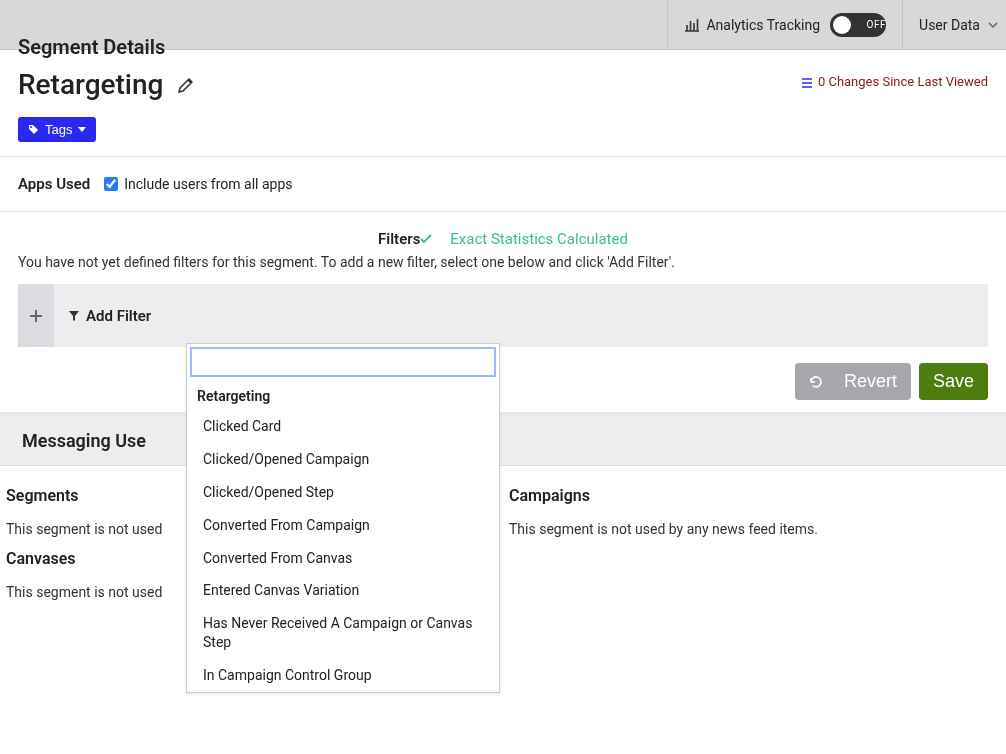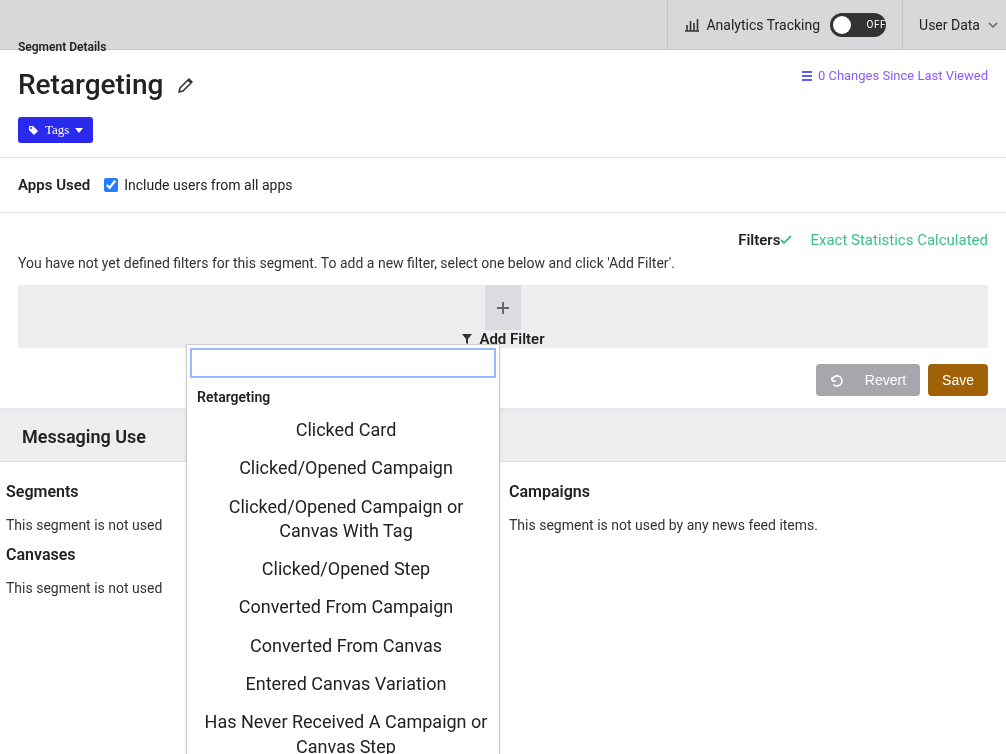--- a/index.html
+++ b/index.html
@@ -8,21 +8,21 @@
   
   .header-bar {
     display: flex;
     align-items: center;
     background: #d8d8db;
     height: 50px;
     border-bottom: 1px solid #c5c5c8;
   }
   .header-title {
     padding-left: 18px;
-    font-size: 12px;
+    font-size: 20px;
     font-weight: 600;
     flex: 1;
     margin-top: 44px;
   }
   .header-section {
     display: flex;
     align-items: center;
     height: 100%;
     padding: 0 16px;
     border-left: 1px solid #c5c5c8;
@@ -49,58 +49,57 @@
   .chev { width: 10px; height: 10px; }
   
   
   .title-row {
     display: flex; align-items: flex-start; justify-content: space-between;
     padding: 18px 18px 8px 18px;
   }
   .seg-name { font-size: 28px; font-weight: 500; display: flex; align-items: center; gap: 14px; }
   .pencil { cursor: pointer; }
   .changes-link {
-    color: #8b5cf6; font-size: 13px; display: flex; align-items: center; gap: 5px;
-    cursor: pointer; 
+    color: #7f1d1d; font-size: 13px; display: flex; align-items: flex-end; gap: 5px;
+    cursor: pointer; margin-top: 6px;
   }
   .tags-btn {
     margin: 8px 0 14px 18px;
     background: #2a2aee; color: #fff; border: none;
     padding: 5px 10px; font-size: 13px; border-radius: 3px;
-    display: inline-flex; align-items: center; gap: 6px; cursor: pointer; font-family: Liberation Serif, serif;
+    display: inline-flex; align-items: center; gap: 6px; cursor: pointer;
   }
   
   .divider { height: 1px; background: #e3e3e6; width: 100%; }
   
   
   .section {
     padding: 18px;
   }
   .apps-row { display: flex; align-items: center; gap: 14px; }
   .section-heading { font-size: 15px; font-weight: 600; }
   .checkbox-wrap { display: flex; align-items: center; gap: 6px; font-size: 14px; }
   .checkbox-wrap input { width: 14px; height: 14px; accent-color: #257cff; }
   
   
   .filters-head {
-    display: flex; justify-content: flex-end; align-items: center;
+    display: flex; justify-content: center; align-items: center;
     padding: 18px 18px 6px 18px;
   }
   .exact-stats {
     color: #3bbf88; font-size: 15px; display: flex; align-items: center; gap: 18px;
   }
   .filters-desc { padding: 0 18px 14px 18px; font-size: 14px; color: #333; }
   
   .filter-bar {
     background: #ededf0;
     margin: 0 18px;
     display: flex; align-items: center;
     height: 63px;
     position: relative;
-    flex-direction: column;
   }
   .plus-cell {
     width: 36px; height: 100%; background: #dcdce0;
     display: flex; align-items: center; justify-content: center;
     font-size: 18px; color: #555; cursor: pointer;
   }
   .add-filter-label {
     display: flex; align-items: center; gap: 6px;
     padding: 0 14px; font-size: 15px; font-weight: 600;
   }
@@ -135,40 +134,39 @@
   .dd-search {
     width: 100%; height: 28px; border: 1px solid #88a;
     outline: 2px solid #9bb8ff; outline-offset: -1px;
     padding: 0 6px; font-size: 13px;
   }
   .dd-list { max-height: 380px; overflow-y: auto; }
   .dd-group {
     padding: 8px 10px 6px 10px; font-weight: 600; font-size: 14px;
   }
   .dd-item {
-    padding: 7px 10px 7px 16px; font-size: 18px; cursor: pointer;
+    padding: 7px 10px 7px 16px; font-size: 14px; cursor: pointer;
     line-height: 1.35;
-    text-align: center;
   }
   .dd-list::-webkit-scrollbar { width: 10px; }
   .dd-list::-webkit-scrollbar-thumb { background: #c3c3c8; border-radius: 5px; }
   .dd-list::-webkit-scrollbar-track { background: transparent; }
   
   
   .save-row {
     display: flex; justify-content: flex-end; gap: 8px;
     padding: 16px 18px 12px 18px;
   }
   .btn {
     border: none; border-radius: 4px; padding: 8px 14px;
-    font-size: 14px; color: #fff; cursor: pointer;
+    font-size: 18px; color: #fff; cursor: pointer;
     display: inline-flex; align-items: center; gap: 22px;
   }
   .btn-revert { background: #a6a6ac; }
-  .btn-save { background: #a16207; }
+  .btn-save { background: #4d7c0f; }
   
   
   .band {
     background: #e9e9ec; height: 4px; width: 100%;
   }
   .messaging-head {
     background: #ededf0;
     padding: 14px 22px;
     font-size: 18px; font-weight: 600;
     border-bottom: 1px solid #ddd;
@@ -292,21 +290,20 @@
   </div>
 
   <div class="dropdown">
     <div class="dd-search-wrap">
       <input class="dd-search" type="text" style="">
     </div>
     <div class="dd-list">
       <div class="dd-group">Retargeting</div>
       <div class="dd-item">Clicked Card</div>
       <div class="dd-item">Clicked/Opened Campaign</div>
-      <div class="dd-item">Clicked/Opened Campaign or Canvas With Tag</div>
       <div class="dd-item">Clicked/Opened Step</div>
       <div class="dd-item">Converted From Campaign</div>
       <div class="dd-item">Converted From Canvas</div>
       <div class="dd-item">Entered Canvas Variation</div>
       <div class="dd-item">Has Never Received A Campaign or Canvas Step</div>
       <div class="dd-item">In Campaign Control Group</div>
     </div>
   </div>
 </div>
 

